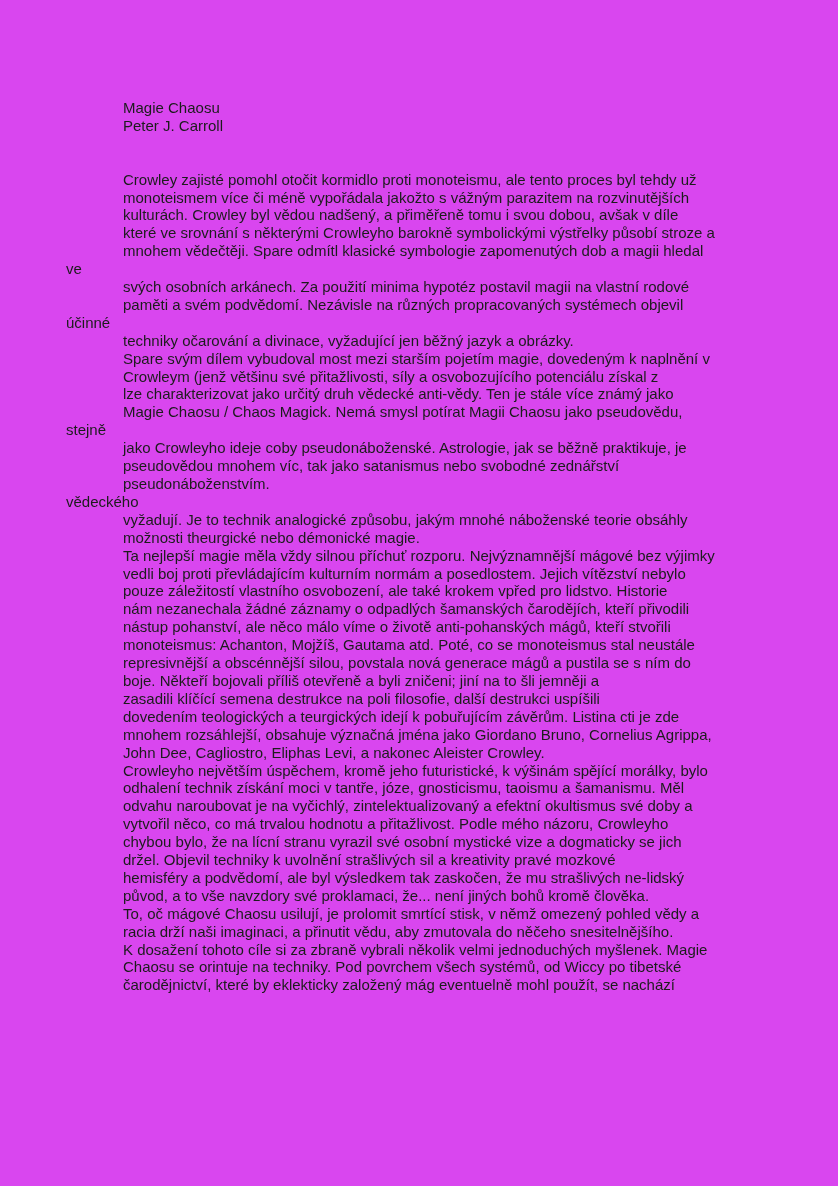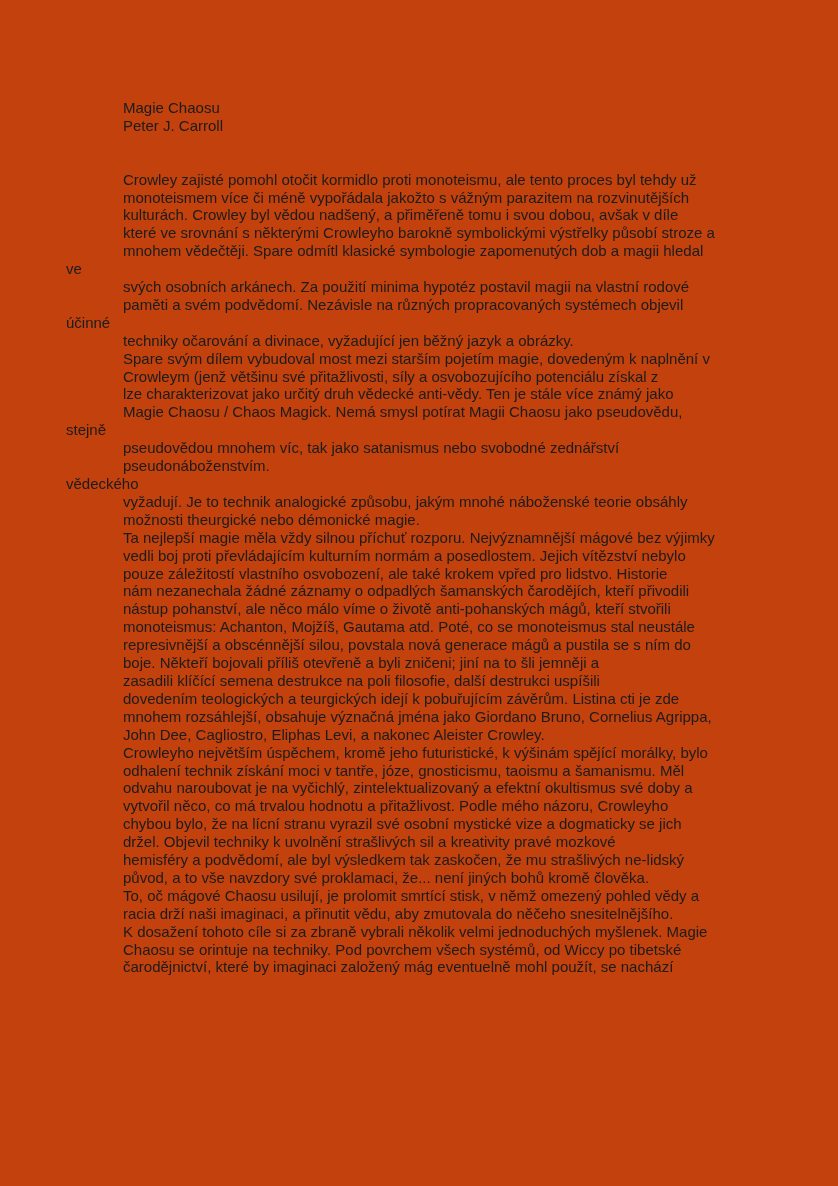--- a/index.html
+++ b/index.html
@@ -11,21 +11,21 @@
     height: 1186px;
     background: #ffffff;
     font-family: "Liberation Sans", "DejaVu Sans", sans-serif;
     overflow: hidden;
   }
   .page {
     position: relative;
     width: 838px;
     height: 1186px;
     box-sizing: border-box;
-    background: #c2410c;
+    background: #d946ef;
     color: #1c1c1c;
     padding: 99px 40px 0 66px;
   }
   .line {
     font-size: 15px;
     line-height: 17.9px;
     white-space: pre;
   }
   .line.indent {
     padding-left: 57px;
@@ -51,20 +51,21 @@
       <div class="line">ve</div>
       <div class="line indent">svých osobních arkánech. Za použití minima hypotéz postavil magii na vlastní rodové</div>
       <div class="line indent">paměti a svém podvědomí. Nezávisle na různých propracovaných systémech objevil</div>
       <div class="line">účinné</div>
       <div class="line indent">techniky očarování a divinace, vyžadující jen běžný jazyk a obrázky.</div>
       <div class="line indent">Spare svým dílem vybudoval most mezi starším pojetím magie, dovedeným k naplnění v</div>
       <div class="line indent">Crowleym (jenž většinu své přitažlivosti, síly a osvobozujícího potenciálu získal z</div>
       <div class="line indent">lze charakterizovat jako určitý druh vědecké anti-vědy. Ten je stále více známý jako</div>
       <div class="line indent">Magie Chaosu / Chaos Magick. Nemá smysl potírat Magii Chaosu jako pseudovědu,</div>
       <div class="line">stejně</div>
+      <div class="line indent">jako Crowleyho ideje coby pseudonáboženské. Astrologie, jak se běžně praktikuje, je</div>
       <div class="line indent">pseudovědou mnohem víc, tak jako satanismus nebo svobodné zednářství</div>
       <div class="line indent">pseudonáboženstvím.</div>
       <div class="line">vědeckého</div>
       <div class="line indent">vyžadují. Je to technik analogické způsobu, jakým mnohé náboženské teorie obsáhly</div>
       <div class="line indent">možnosti theurgické nebo démonické magie.</div>
       <div class="line indent">Ta nejlepší magie měla vždy silnou příchuť rozporu. Nejvýznamnější mágové bez výjimky</div>
       <div class="line indent">vedli boj proti převládajícím kulturním normám a posedlostem. Jejich vítězství nebylo</div>
       <div class="line indent">pouze záležitostí vlastního osvobození, ale také krokem vpřed pro lidstvo. Historie</div>
       <div class="line indent">nám nezanechala žádné záznamy o odpadlých šamanských čarodějích, kteří přivodili</div>
       <div class="line indent">nástup pohanství, ale něco málo víme o životě anti-pohanských mágů, kteří stvořili</div>
@@ -80,15 +81,15 @@
       <div class="line indent">odvahu naroubovat je na vyčichlý, zintelektualizovaný a efektní okultismus své doby a</div>
       <div class="line indent">vytvořil něco, co má trvalou hodnotu a přitažlivost. Podle mého názoru, Crowleyho</div>
       <div class="line indent">chybou bylo, že na lícní stranu vyrazil své osobní mystické vize a dogmaticky se jich</div>
       <div class="line indent">držel. Objevil techniky k uvolnění strašlivých sil a kreativity pravé mozkové</div>
       <div class="line indent">hemisféry a podvědomí, ale byl výsledkem tak zaskočen, že mu strašlivých ne-lidský</div>
       <div class="line indent">původ, a to vše navzdory své proklamaci, že... není jiných bohů kromě člověka.</div>
       <div class="line indent">To, oč mágové Chaosu usilují, je prolomit smrtící stisk, v němž omezený pohled vědy a</div>
       <div class="line indent">racia drží naši imaginaci, a přinutit vědu, aby zmutovala do něčeho snesitelnějšího.</div>
       <div class="line indent">K dosažení tohoto cíle si za zbraně vybrali několik velmi jednoduchých myšlenek. Magie</div>
       <div class="line indent">Chaosu se orintuje na techniky. Pod povrchem všech systémů, od Wiccy po tibetské</div>
-      <div class="line indent">čarodějnictví, které by imaginaci založený mág eventuelně mohl použít, se nachází</div>
+      <div class="line indent">čarodějnictví, které by eklekticky založený mág eventuelně mohl použít, se nachází</div>
     </main>
 </div>
 
 </body></html>

